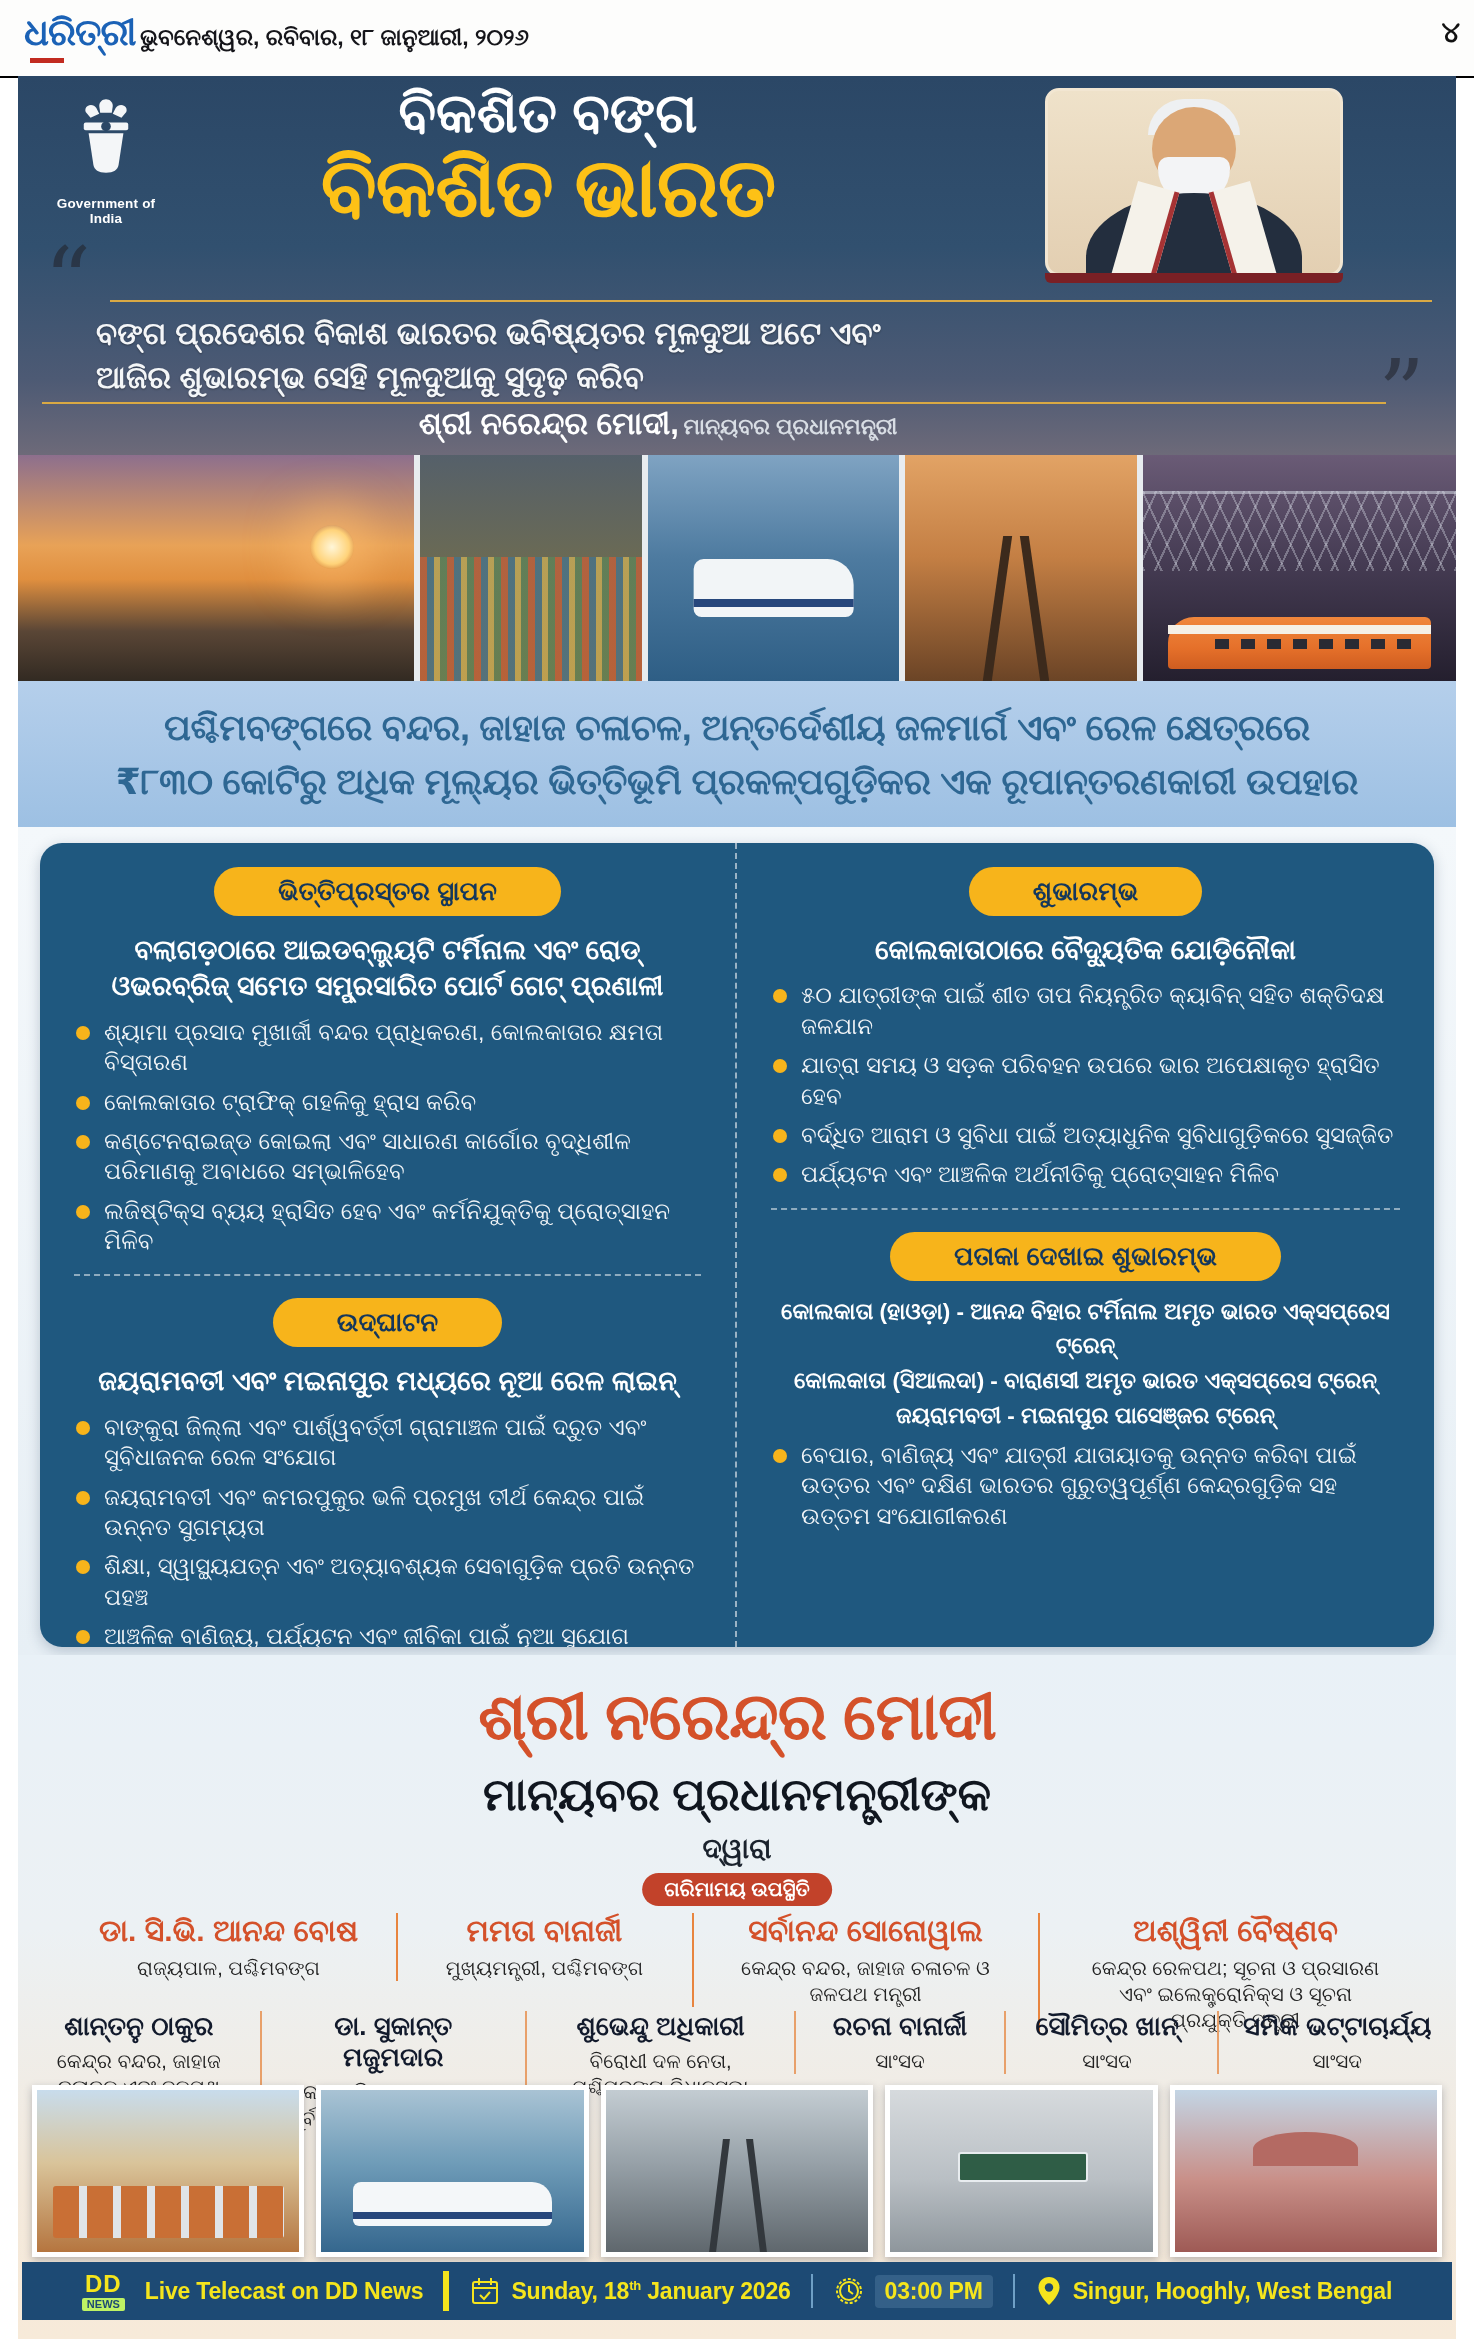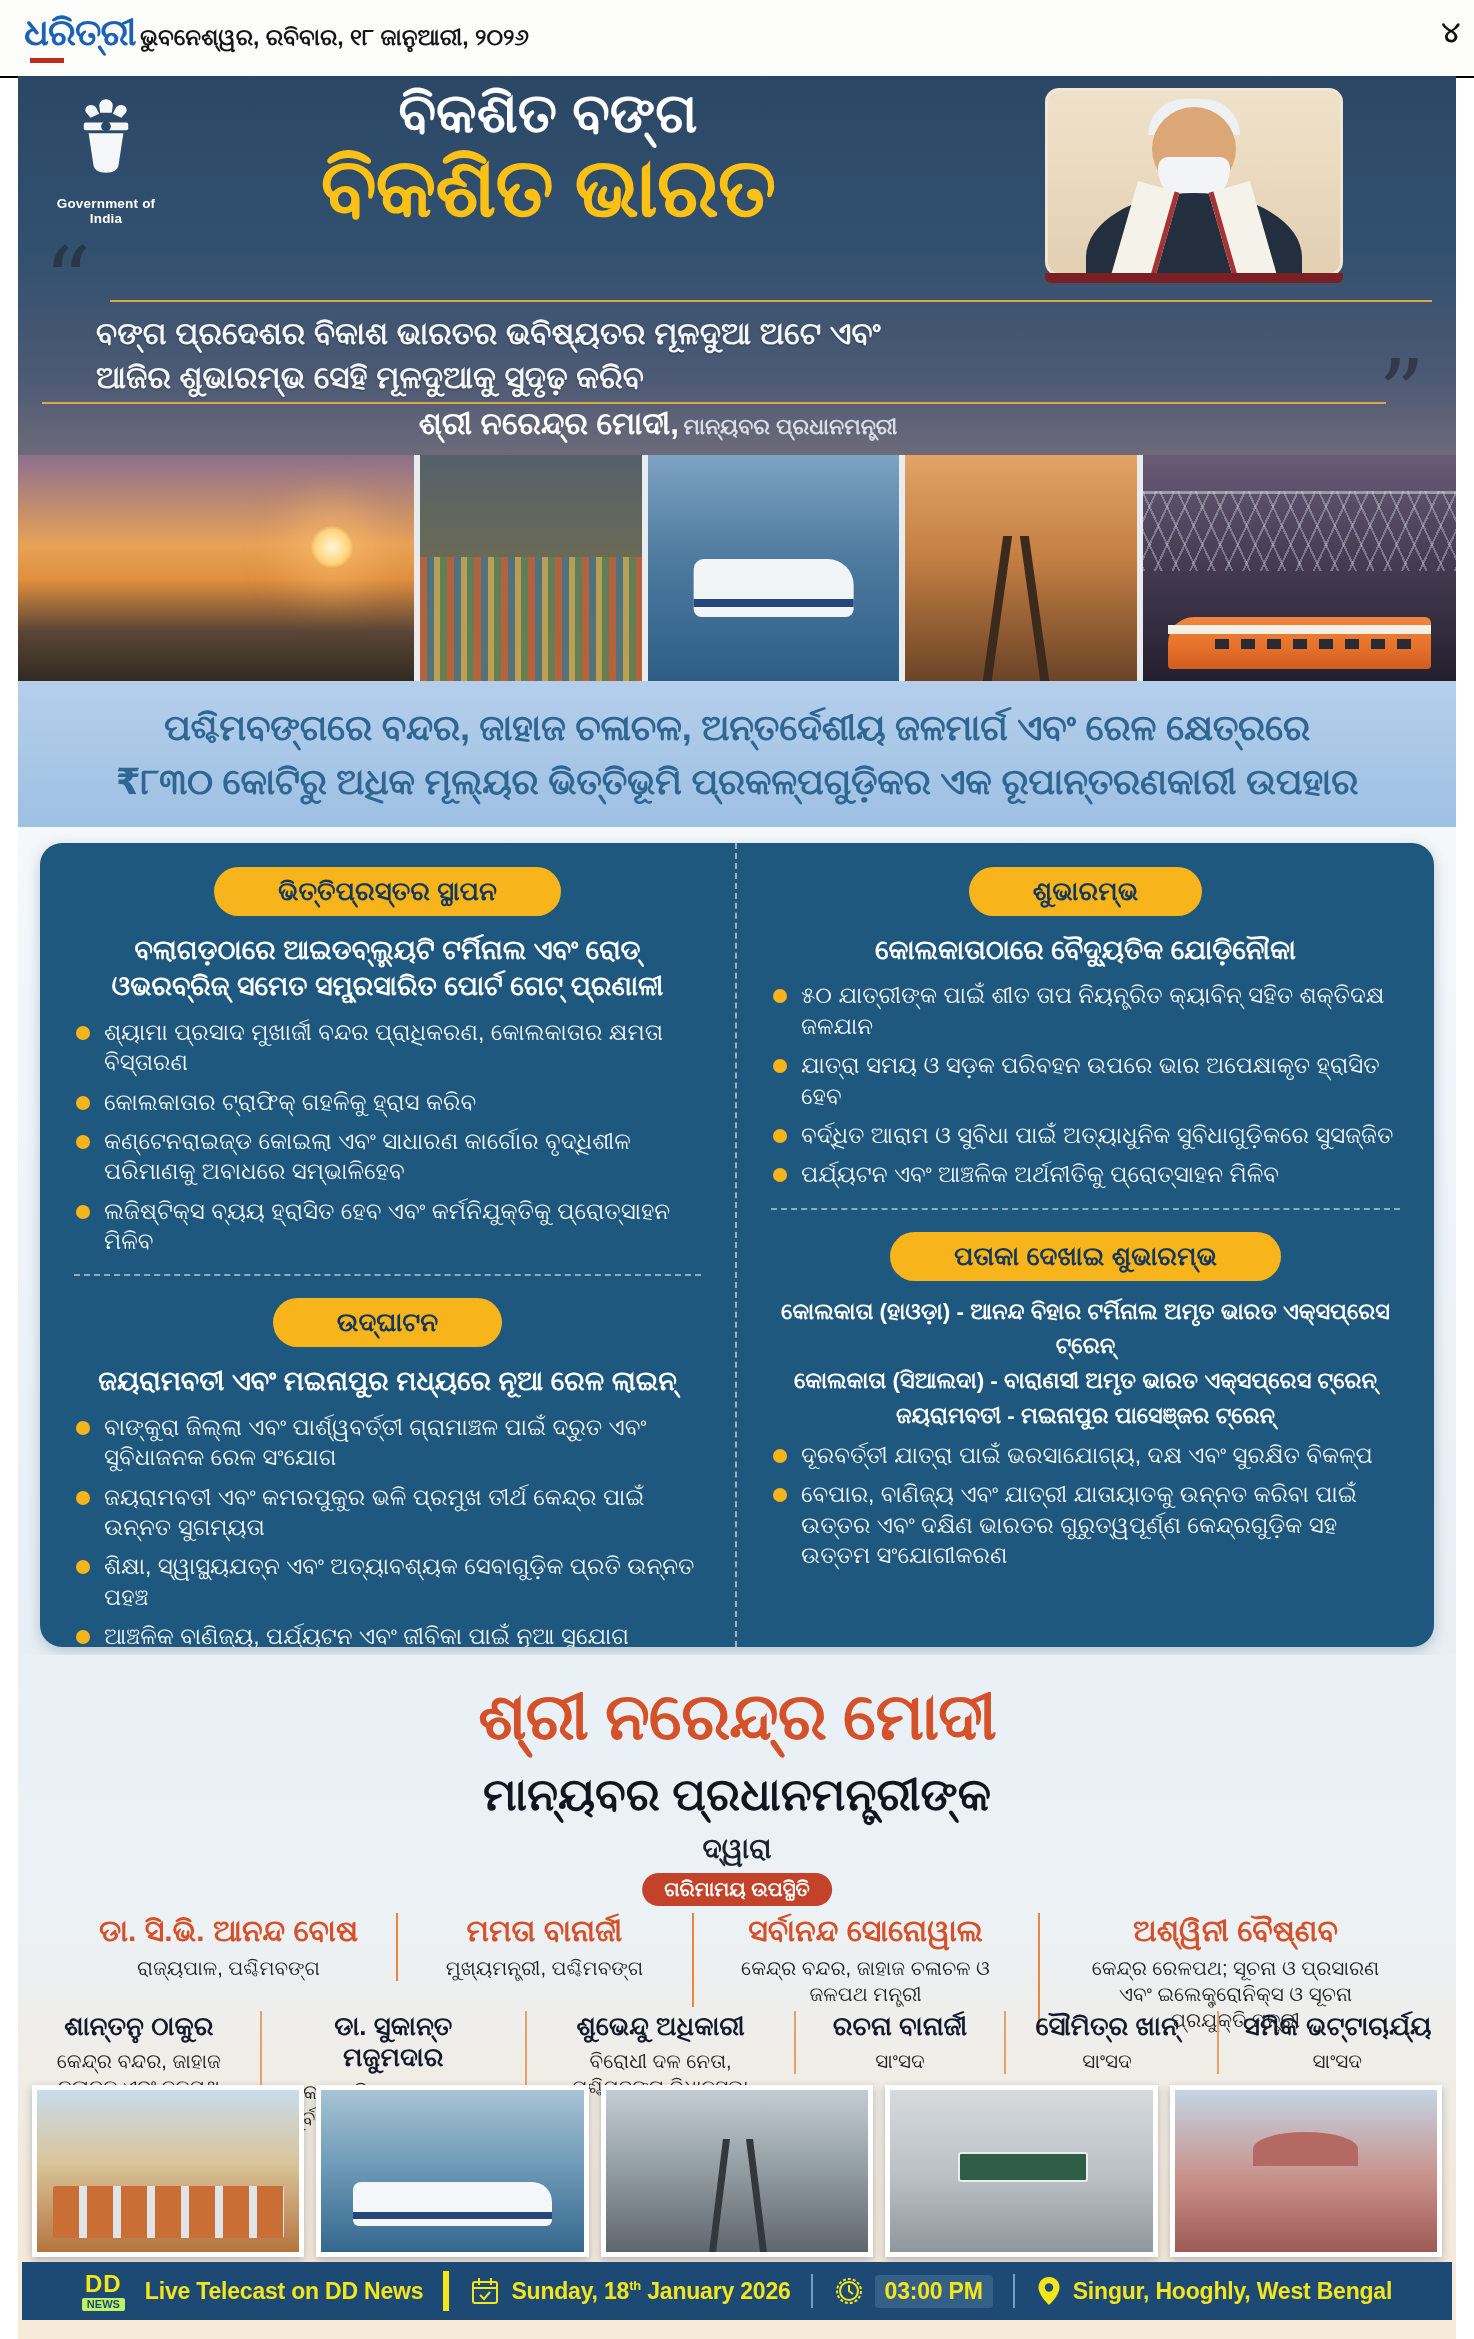--- a/index.html
+++ b/index.html
@@ -252,21 +252,20 @@
       </section>
       <hr class="hr-dash">
       <section>
         <span class="pill">ପତାକା ଦେଖାଇ ଶୁଭାରମ୍ଭ</span>
         <div class="trains">
           <div>କୋଲକାତା (ହାଓଡ଼ା) - ଆନନ୍ଦ ବିହାର ଟର୍ମିନାଲ ଅମୃତ ଭାରତ ଏକ୍ସପ୍ରେସ ଟ୍ରେନ୍</div>
           <div>କୋଲକାତା (ସିଆଲଦା) - ବାରାଣସୀ ଅମୃତ ଭାରତ ଏକ୍ସପ୍ରେସ ଟ୍ରେନ୍</div>
           <div>ଜୟରାମବତୀ - ମଇନାପୁର ପାସେଞ୍ଜର ଟ୍ରେନ୍</div>
         </div>
         <ul class="bullets">
-          <li>ଦୂରବର୍ତ୍ତୀ ଯାତ୍ରା ପାଇଁ ଭରସାଯୋଗ୍ୟ, ଦକ୍ଷ ଏବଂ ସୁରକ୍ଷିତ ବିକଳ୍ପ</li>
           <li>ବେପାର, ବାଣିଜ୍ୟ ଏବଂ ଯାତ୍ରୀ ଯାତାୟାତକୁ ଉନ୍ନତ କରିବା ପାଇଁ ଉତ୍ତର ଏବଂ ଦକ୍ଷିଣ ଭାରତର ଗୁରୁତ୍ୱପୂର୍ଣ୍ଣ କେନ୍ଦ୍ରଗୁଡ଼ିକ ସହ ଉତ୍ତମ ସଂଯୋଗୀକରଣ</li>
         </ul>
       </section>
     </div>
   </div>
 </div>
 
 <div class="abs lower">
   <div class="pm-name">ଶ୍ରୀ ନରେନ୍ଦ୍ର ମୋଦୀ</div>
   <div class="pm-role">ମାନ୍ୟବର ପ୍ରଧାନମନ୍ତ୍ରୀଙ୍କ</div>

